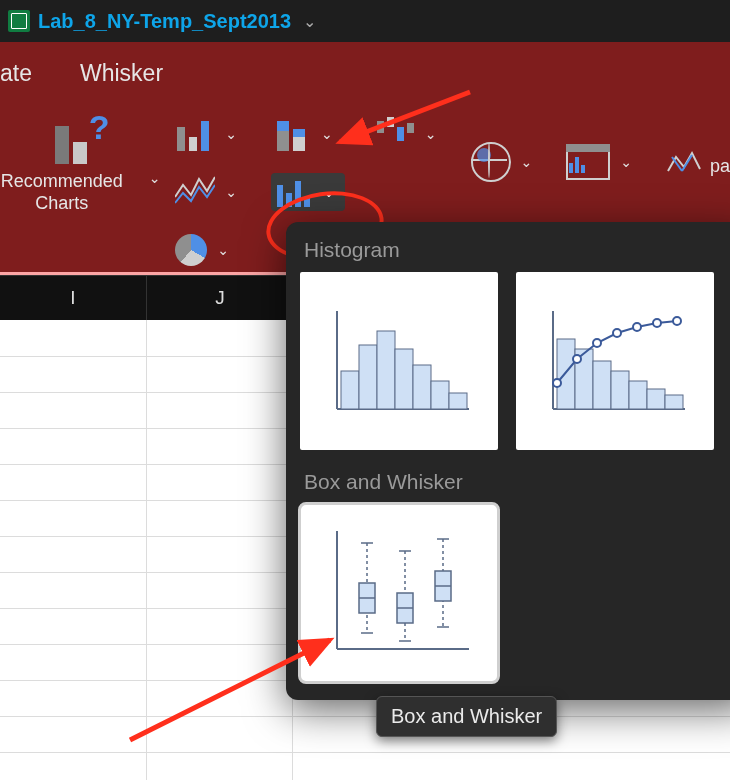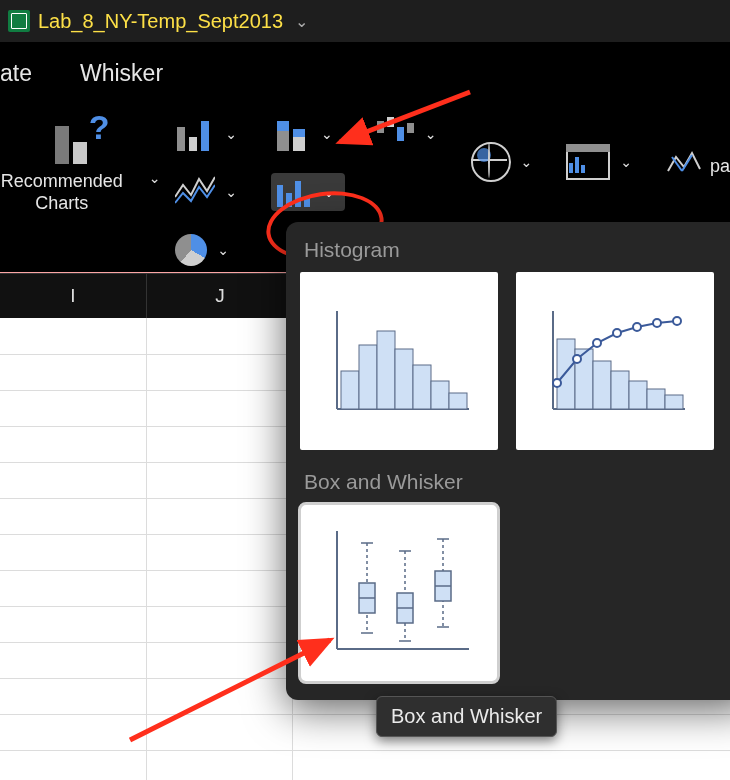--- a/index.html
+++ b/index.html
@@ -1,21 +1,21 @@
 <!DOCTYPE html>
 <html><head>
 <meta charset="utf-8">
 <style>
   html,body{margin:0;padding:0;background:#fff;font-family:"Segoe UI",Arial,sans-serif;width:730px;height:780px;overflow:hidden;position:relative}
   .topbar{background:#1e1e1e;height:42px;display:flex;align-items:center;padding:0 8px;gap:8px}
   .xlsx-icon{width:22px;height:22px;background:#107c41;border-radius:2px;position:relative;flex:none}
   .xlsx-icon::before{content:"";position:absolute;left:3px;top:3px;right:3px;bottom:3px;border:1px solid #fff;border-radius:1px}
-  .title{color:#fde047;font-weight:400;font-size:20px}
+  .title{color:#0ea5e9;font-weight:700;font-size:20px}
   .title-chevron{color:#aaa;margin-left:4px}
-  .ribbon{background:#000000;height:230px;position:relative;color:#e6e6e6;border-bottom:1px solid #fca5a5}
+  .ribbon{background:#7f1d1d;height:230px;position:relative;color:#e6e6e6;border-bottom:3px solid #fca5a5}
   .tabs{display:flex;gap:48px;padding:18px 0 18px 0;font-size:23px}
   .tab{cursor:default}
   .tell-me{display:flex;align-items:center;gap:10px}
   .bulb{width:20px;height:20px;border:2px solid #bbb;border-radius:50% 50% 50% 50% / 55% 55% 45% 45%;position:relative;top:-1px}
   .bulb::after{content:"";position:absolute;left:5px;top:18px;width:6px;height:3px;border:2px solid #bbb;border-top:none;border-radius:0 0 2px 2px}
   .charts-row{position:absolute;left:0;right:0;top:72px;display:flex;align-items:flex-start}
   .rec{display:flex;flex-direction:column;align-items:center;width:200px;gap:6px}
   .rec-icon{position:relative;width:64px;height:50px}
   .rec-icon .b1{position:absolute;left:4px;bottom:0;width:14px;height:38px;background:#7a7a7a}
   .rec-icon .b2{position:absolute;left:22px;bottom:0;width:14px;height:22px;background:#c9c9c9}

